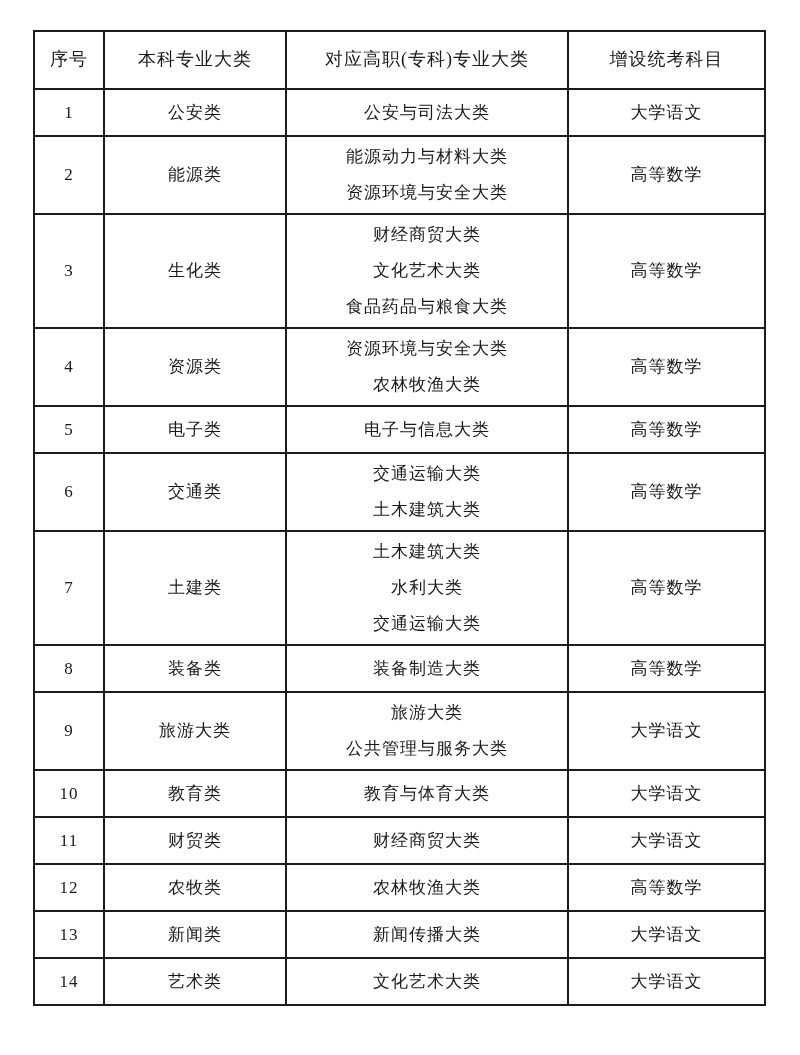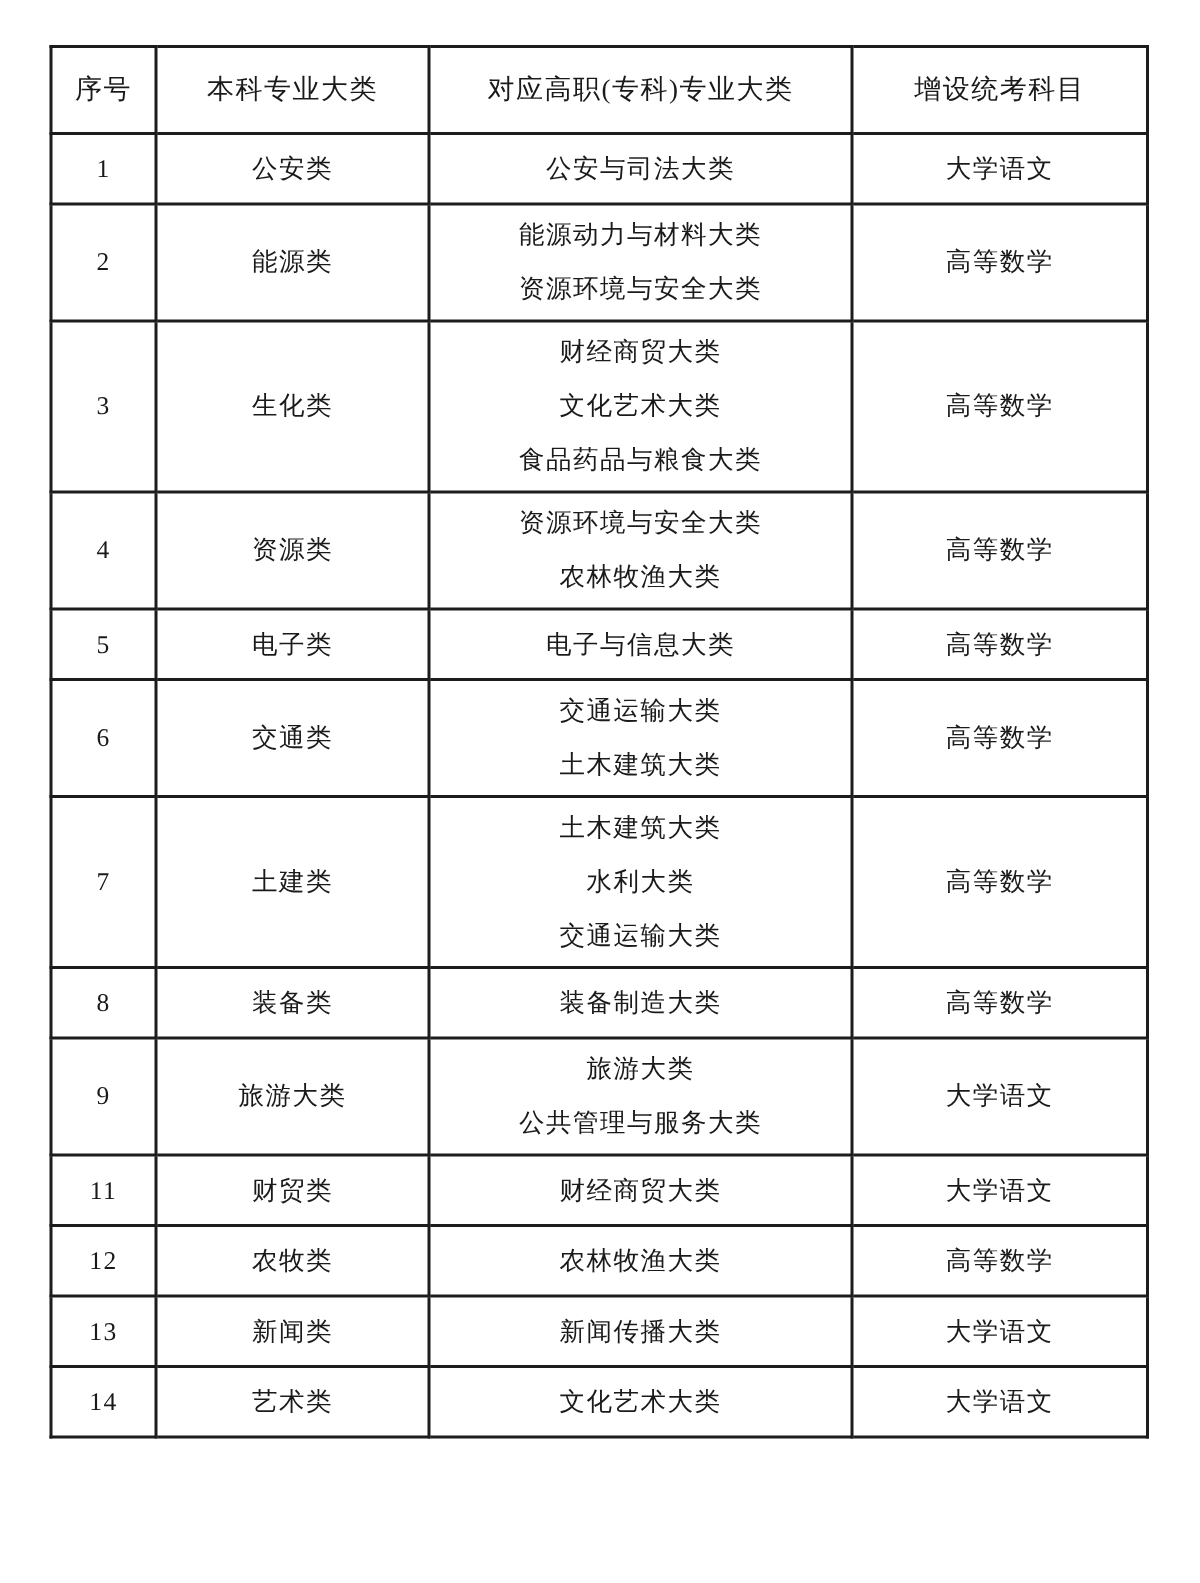--- a/index.html
+++ b/index.html
@@ -153,20 +153,28 @@
         <tr>
           <td class="col-no">9</td>
           <td class="col-undergrad">旅游大类</td>
           <td class="col-vocational">
             <div class="voc-line">旅游大类</div>
             <div class="voc-line">公共管理与服务大类</div>
           </td>
           <td class="col-subject">大学语文</td>
         </tr>
         <tr>
+          <td class="col-no">10</td>
+          <td class="col-undergrad">教育类</td>
+          <td class="col-vocational">
+            <div class="voc-line">教育与体育大类</div>
+          </td>
+          <td class="col-subject">大学语文</td>
+        </tr>
+        <tr>
           <td class="col-no">11</td>
           <td class="col-undergrad">财贸类</td>
           <td class="col-vocational">
             <div class="voc-line">财经商贸大类</div>
           </td>
           <td class="col-subject">大学语文</td>
         </tr>
         <tr>
           <td class="col-no">12</td>
           <td class="col-undergrad">农牧类</td>

